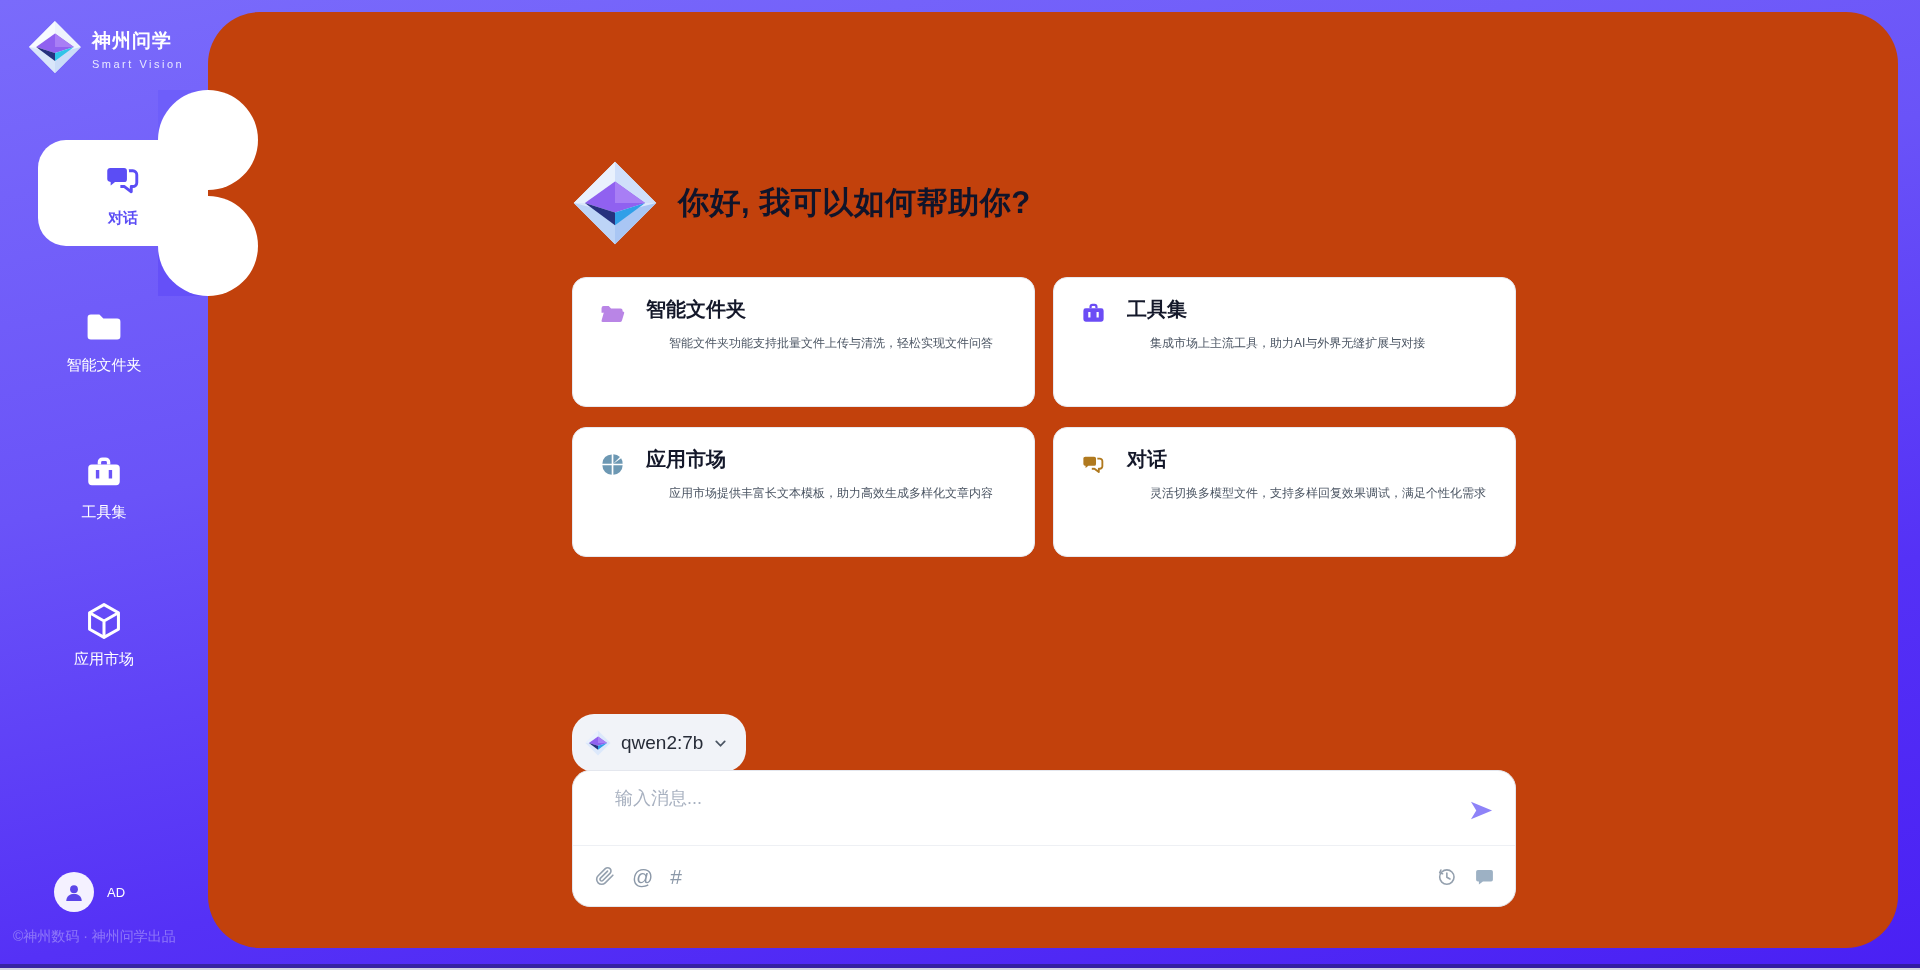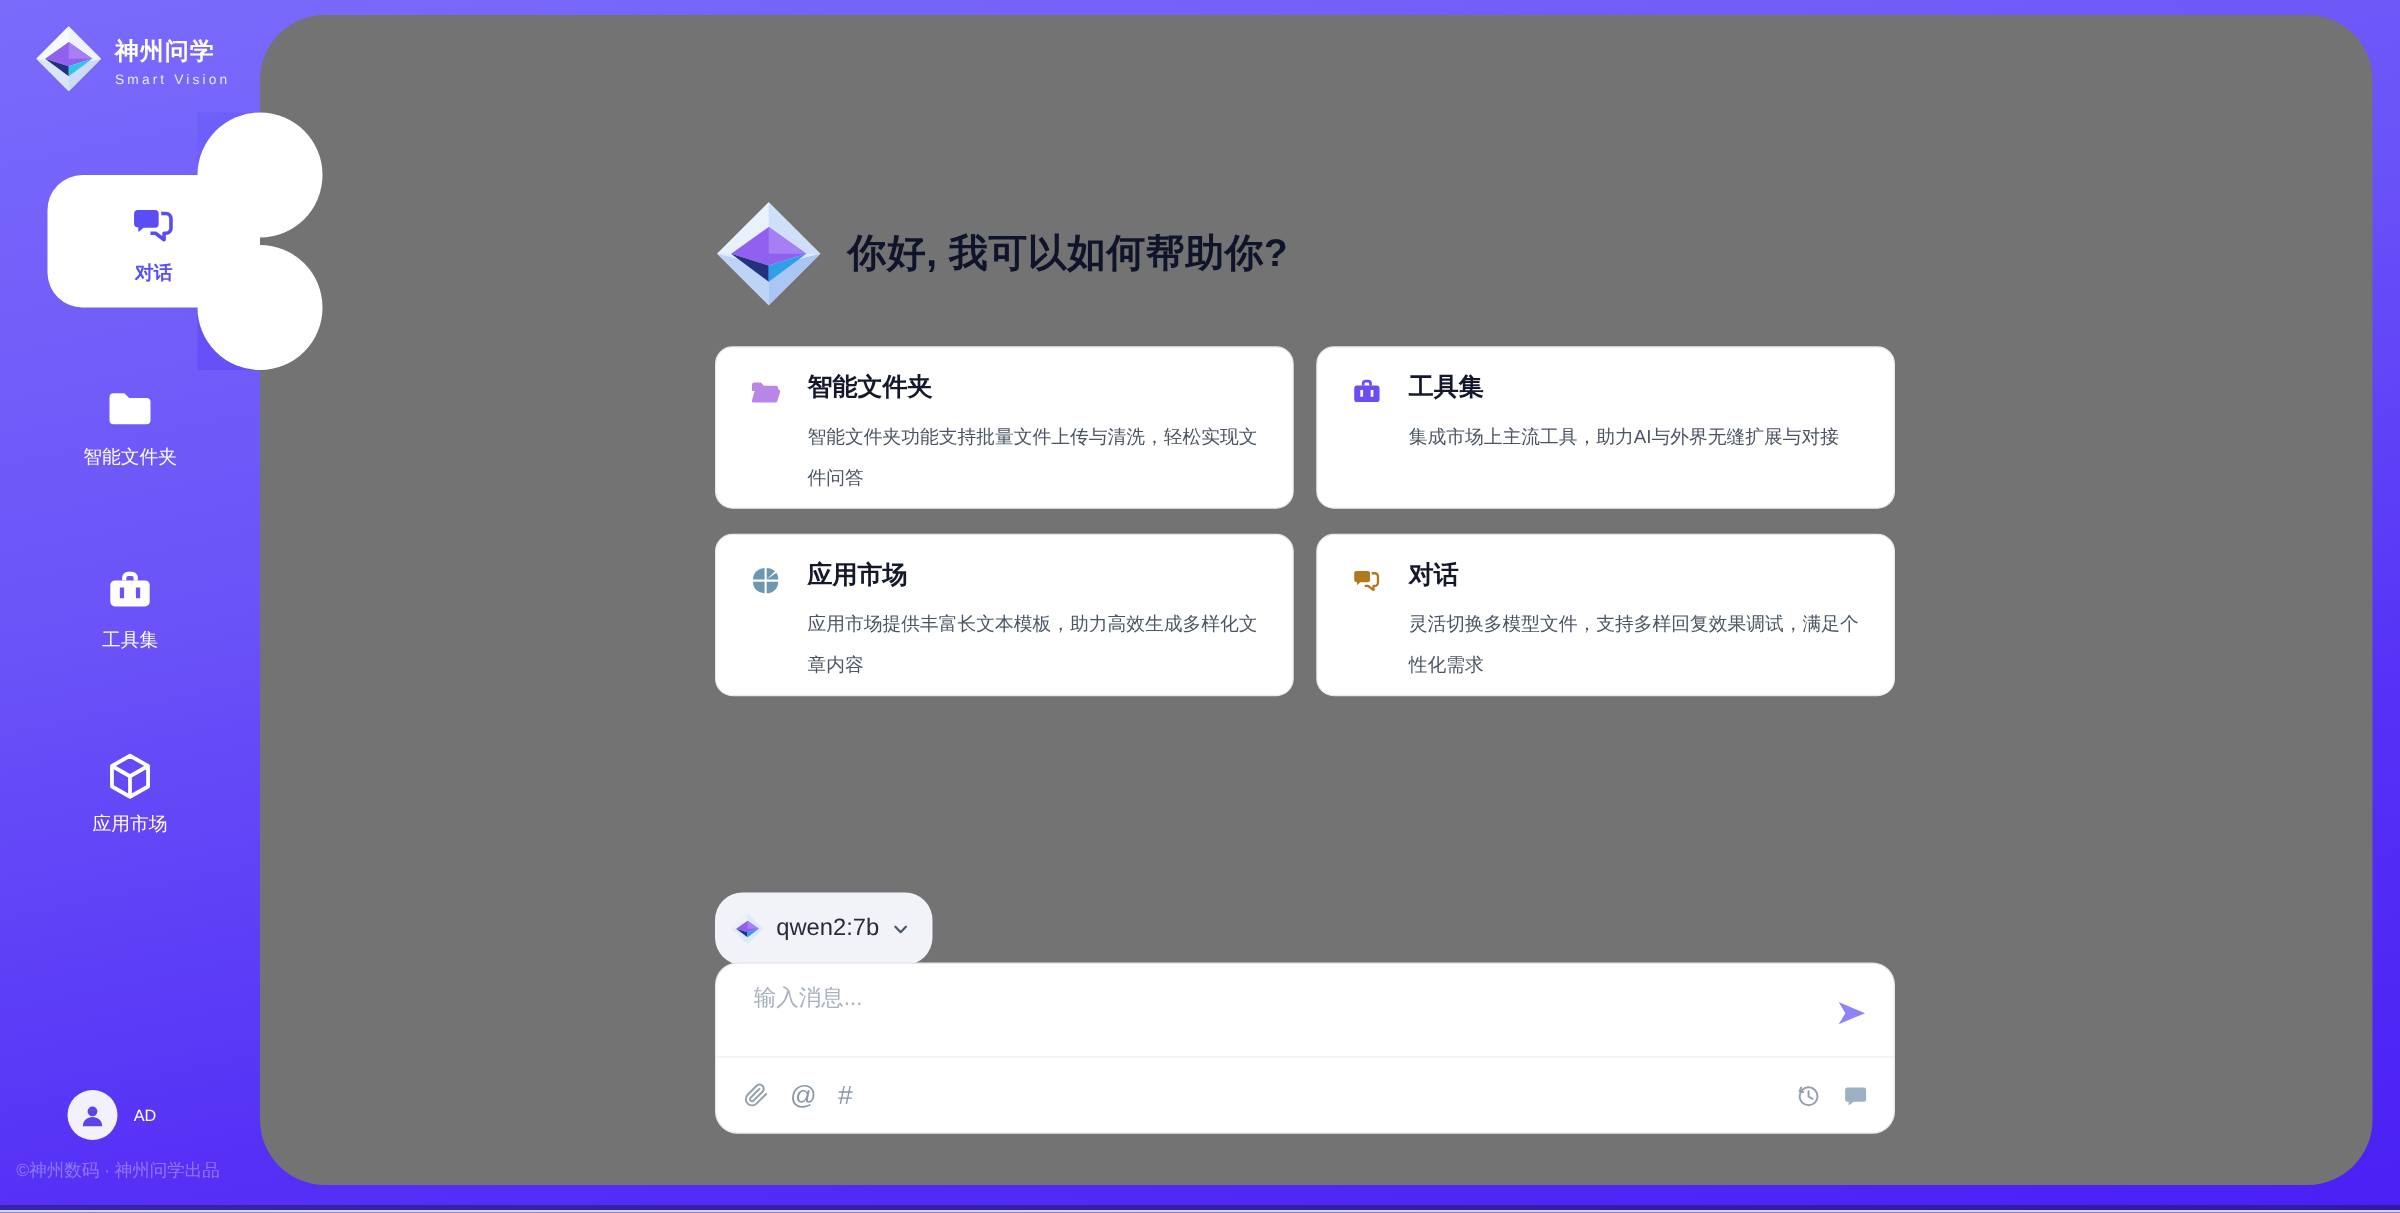--- a/index.html
+++ b/index.html
@@ -4,21 +4,21 @@
 <style>
   html,body{margin:0;padding:0;}
   body{
     width:1920px;height:970px;position:relative;overflow:hidden;
     font-family:"Liberation Sans","DejaVu Sans",sans-serif;
     background:linear-gradient(168deg,#7a6bfb 0%,#6a53f8 38%,#5531f6 70%,#4a20f4 100%);
   }
   
   .main{
     position:absolute;left:208px;top:12px;width:1690px;height:936px;
-    background:#737373;border-radius:52px;
+    background:#c2410c;border-radius:52px;
   }
   
   .sidebar{position:absolute;left:0;top:0;width:208px;height:100%;}
   .brand{position:absolute;left:28px;top:20px;display:flex;align-items:flex-start;gap:10px;}
   .brand-logo{width:54px;height:54px;}
   .brand-text{padding-top:8px;}
   .brand-name{color:#ffffff;font-size:19px;font-weight:bold;letter-spacing:1px;}
   .brand-sub{color:#e8e9ff;font-size:11px;letter-spacing:2.5px;margin-top:4px;}
   .nav-item{
     position:absolute;left:0;width:208px;height:106px;
@@ -53,37 +53,37 @@
   .cards{
     position:absolute;left:364px;top:265px;width:944px;
     display:grid;grid-template-columns:463px 463px;grid-auto-rows:130px;column-gap:18px;row-gap:20px;
   }
   .card{
     background:#ffffff;border:1px solid #e7e9f0;border-radius:14px;
     box-sizing:border-box;padding:18px 24px 0 26px;display:flex;gap:20px;cursor:pointer;
   }
   .card-icon{width:27px;height:27px;flex:0 0 27px;margin-top:5px;}
   .card-title{font-size:20px;font-weight:bold;color:#14182a;margin-bottom:10px;}
-  .card-desc{font-size:15px;color:#4b5563;line-height:33px;}
+  .card-desc{font-size:12px;color:#4b5563;line-height:20px;margin-left:23px;}
   
   .model-pill{
     position:absolute;left:364px;top:702px;height:58px;
     display:inline-flex;align-items:center;gap:10px;padding:0 18px 0 13px;
     background:#f1f3f8;border-radius:22px;cursor:pointer;
   }
   .model-pill .model-logo{width:26px;height:26px;}
   .model-name{font-size:19px;color:#272c38;}
   
   .composer{
     position:absolute;left:364px;top:758px;width:944px;height:137px;box-sizing:border-box;
     border:1.5px solid #e4e7ee;border-radius:18px;background:#ffffff;
   }
   .composer-top{position:relative;height:75px;box-sizing:border-box;border-bottom:1px solid #eef0f4;}
   .composer-top textarea{
-    position:absolute;left:28px;top:13px;width:850px;height:50px;
+    position:absolute;left:40px;top:13px;width:850px;height:50px;
     border:none;outline:none;resize:none;background:transparent;
     font-family:"Liberation Sans","DejaVu Sans",sans-serif;font-size:18px;color:#2a2f3a;
   }
   .composer-top textarea::placeholder{color:#a8b1c0;}
   .send-btn{position:absolute;right:20px;top:26px;width:27px;height:27px;cursor:pointer;background:none;border:none;padding:0;}
   .composer-bottom{
     height:60px;display:flex;align-items:center;justify-content:space-between;padding:0 20px 0 22px;
   }
   .tool-group{display:flex;align-items:center;gap:17px;}
   .tool-btn{background:none;border:none;padding:0;cursor:pointer;display:flex;align-items:center;color:#8b98a8;}

